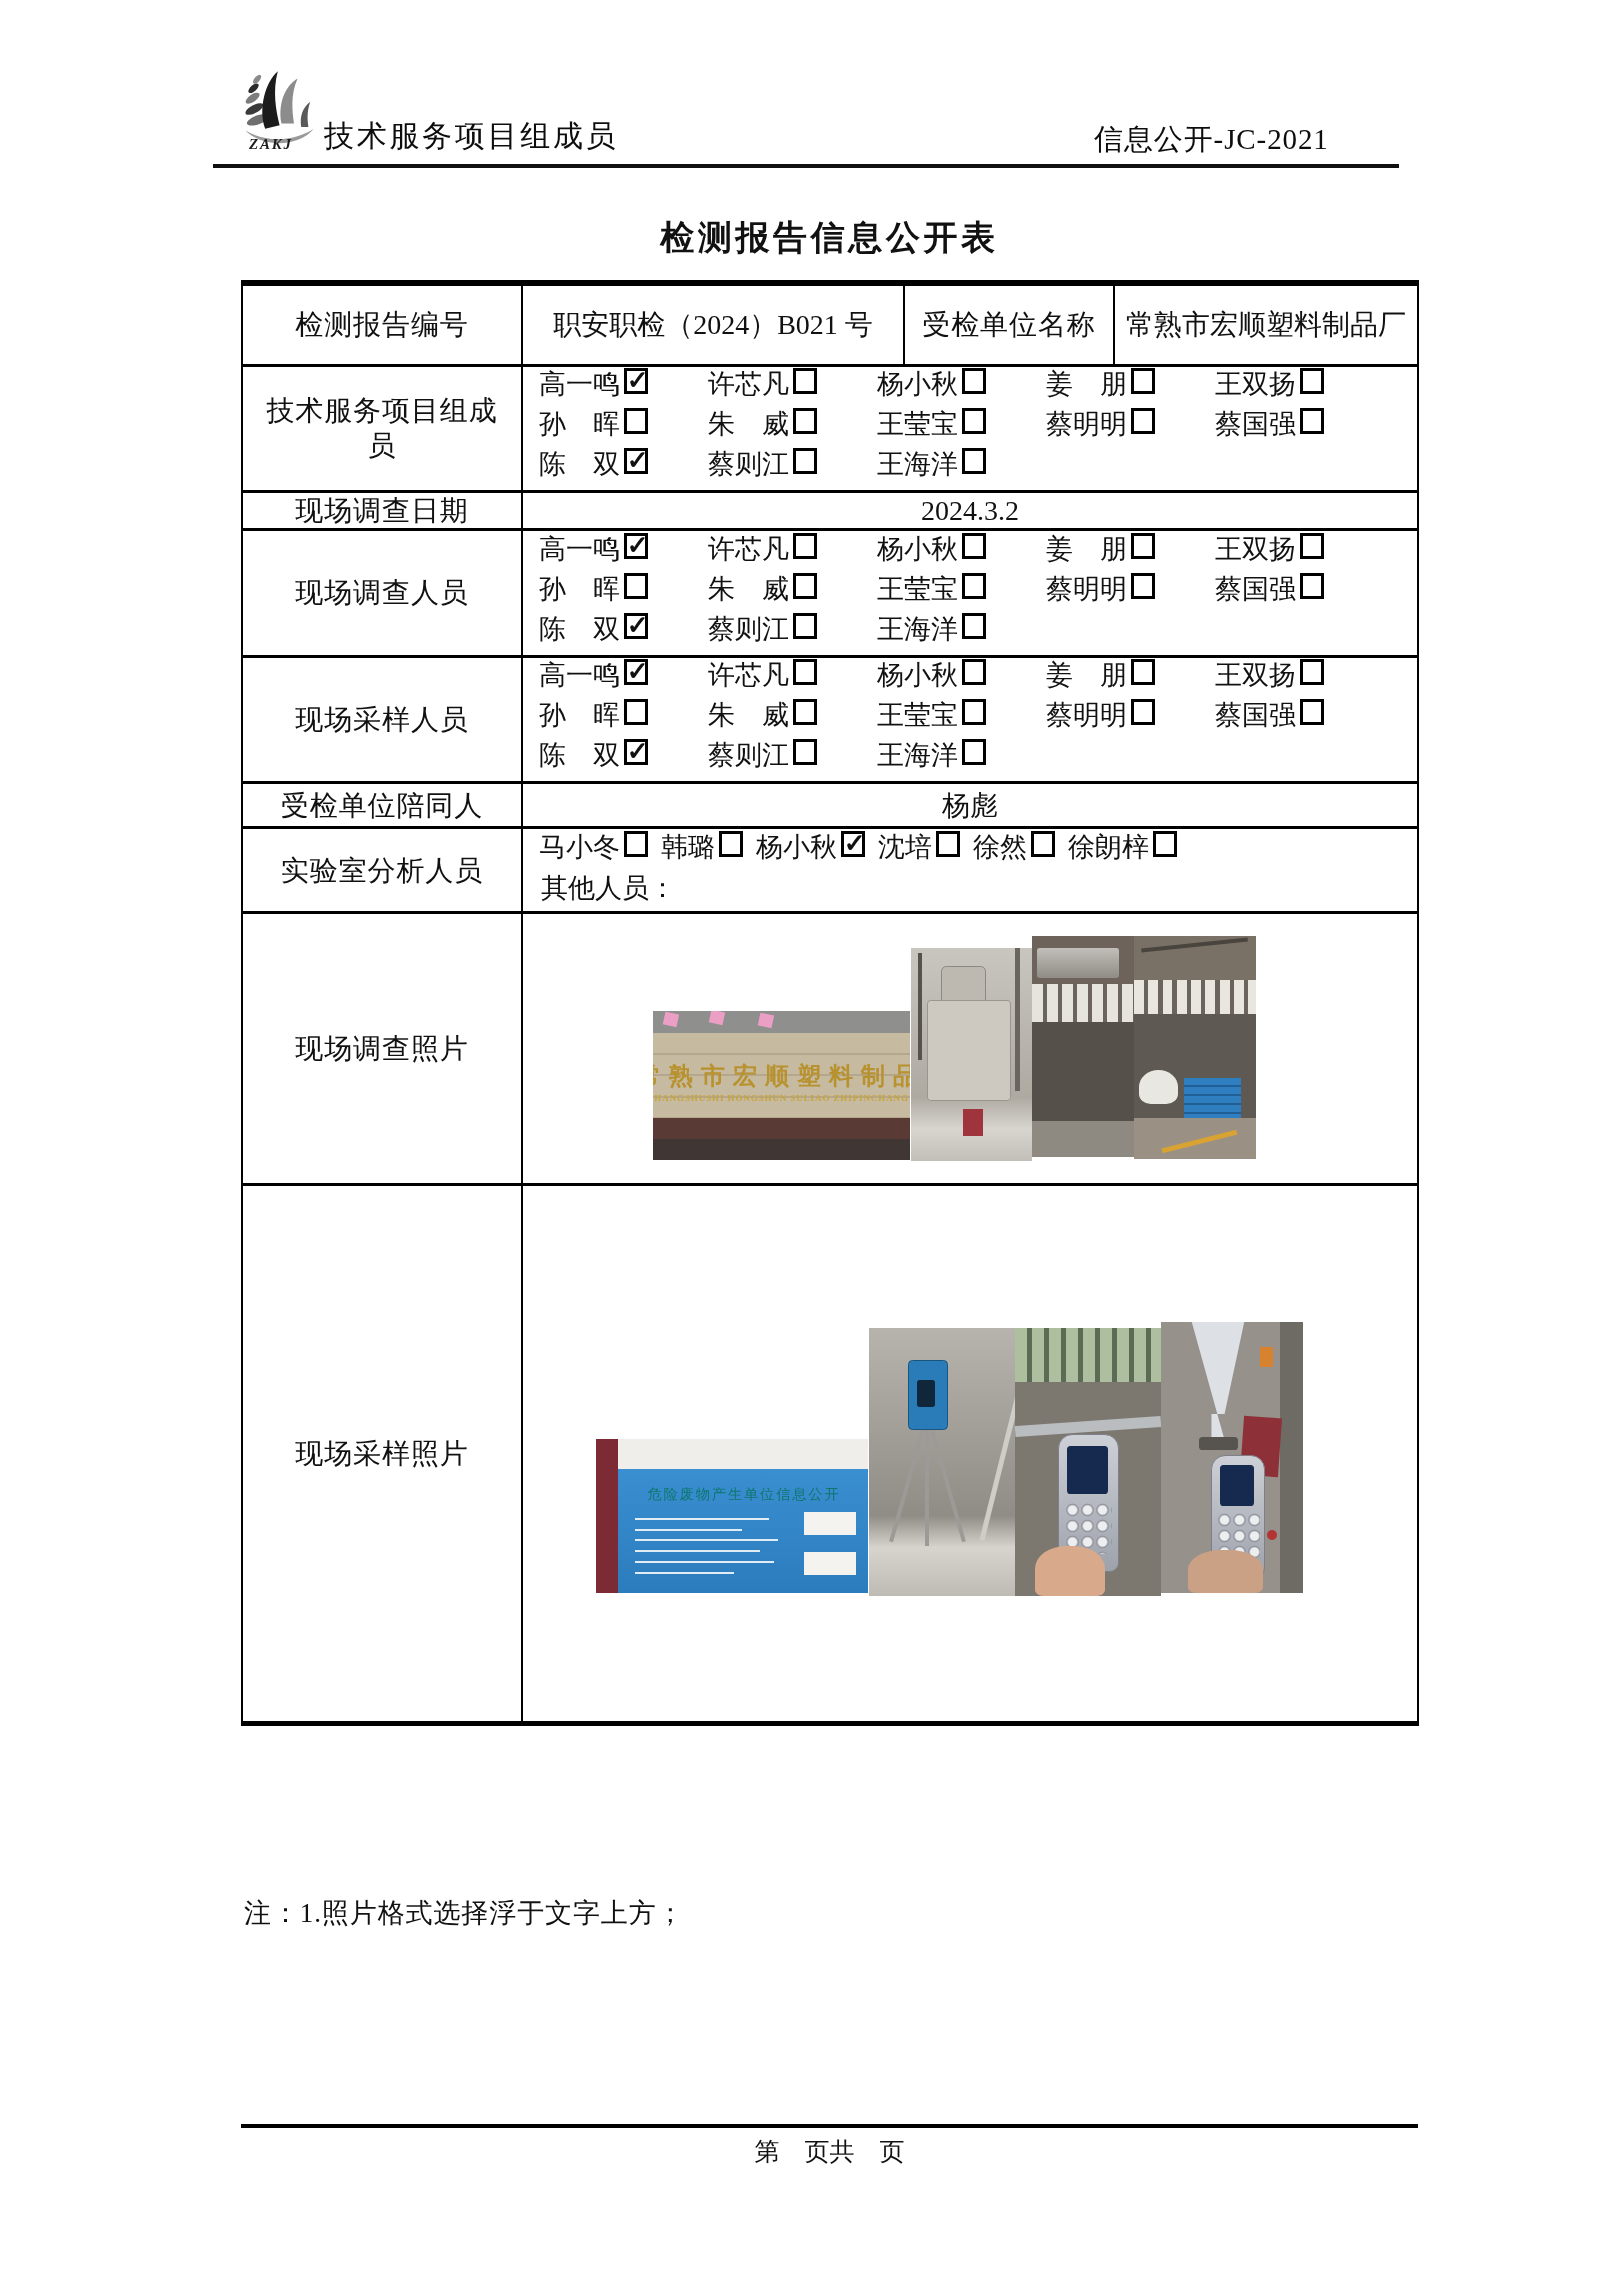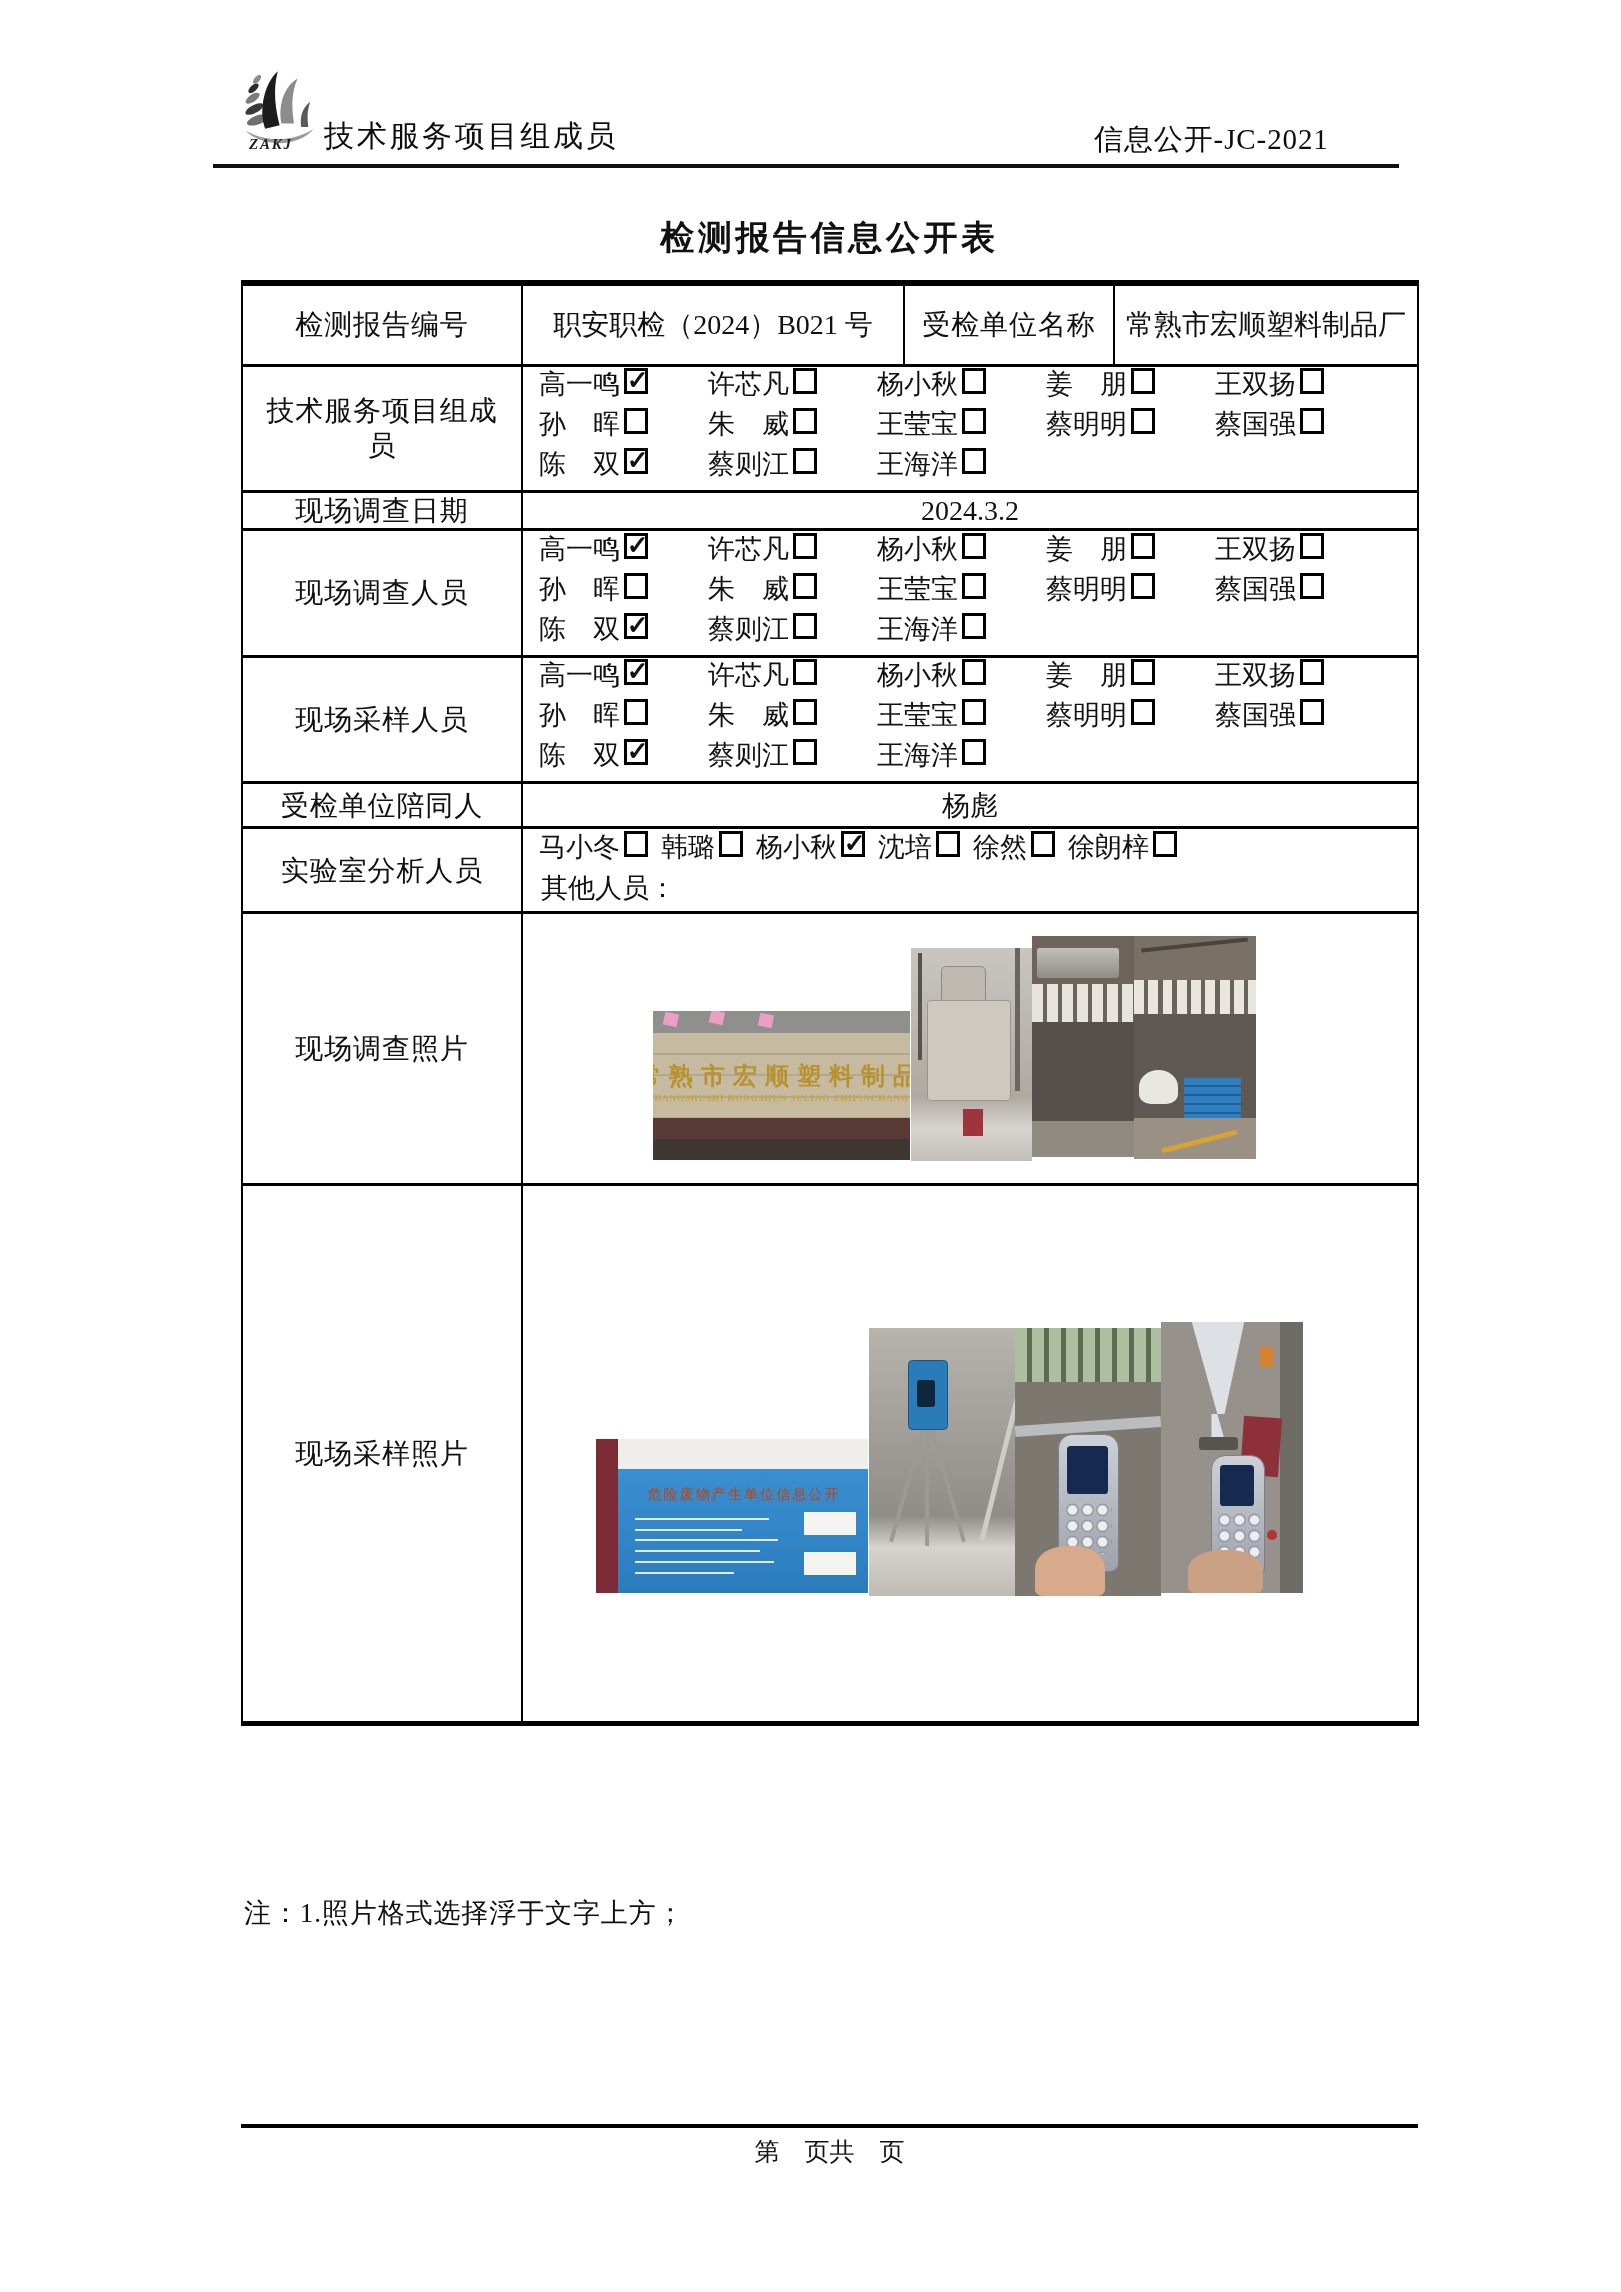--- a/index.html
+++ b/index.html
@@ -68,21 +68,21 @@
        background:repeating-linear-gradient(90deg,#e8e6df 0 9.9px,#6a645c 9.9px 14.3px);}
   .phD .sack{position:absolute;left:5.4px;top:134px;width:39px;height:34px;background:#e9e7e1;border-radius:50% 50% 30% 30%;}
   .phD .crates{position:absolute;left:50px;top:142px;width:57px;height:47px;
        background:repeating-linear-gradient(#2f7fc0 0 7.2px,#1f5f96 7.2px 9px);}
   .phD .floor{position:absolute;left:0;bottom:0;width:100%;height:18%;background:#9a9083;}
   .phD .yline{position:absolute;left:27px;bottom:14.3px;width:77px;height:5.4px;background:#d8a332;transform:rotate(-14deg);}
   
   .phE{left:73px;top:253px;width:272px;height:154px;background:#efeeea;}
   .phE .redstrip{position:absolute;left:0;top:0;width:21.5px;height:100%;background:#7c2a33;}
   .phE .board{position:absolute;left:21.5px;top:30px;width:251px;height:124px;background:linear-gradient(#3a8fd0,#2b7cbd);}
-  .phE .btitle{position:absolute;left:27px;top:47px;width:242px;text-align:center;color:#c2410c;
+  .phE .btitle{position:absolute;left:27px;top:47px;width:242px;text-align:center;color:#0f766e;
        font-size:14.3px;letter-spacing:1.8px;white-space:nowrap;overflow:hidden;}
   .phE .bar{position:absolute;height:1.8px;background:rgba(255,255,255,.85);}
   .phE .wbox{position:absolute;width:52px;height:23px;background:#f4f3ef;}
   
   .phF{left:346px;top:142px;width:146px;height:268px;background:linear-gradient(#b7b4ae,#908d87 70%,#d7d4cd 82%,#bEbbb5);}
   .phF .rail{position:absolute;right:9px;top:36px;width:5.4px;height:179px;background:#cfcdc8;transform:rotate(14deg);}
   .phF .dev{position:absolute;left:39px;top:32px;width:38px;height:68px;background:#2a7cb8;border-radius:4.5px;border:1.8px solid #18567f;}
   .phF .devpanel{position:absolute;left:48px;top:52px;width:18px;height:27px;background:#10263a;border-radius:2.7px;}
   .phF .leg{position:absolute;width:3.6px;height:116px;background:#9c9a96;}
   

